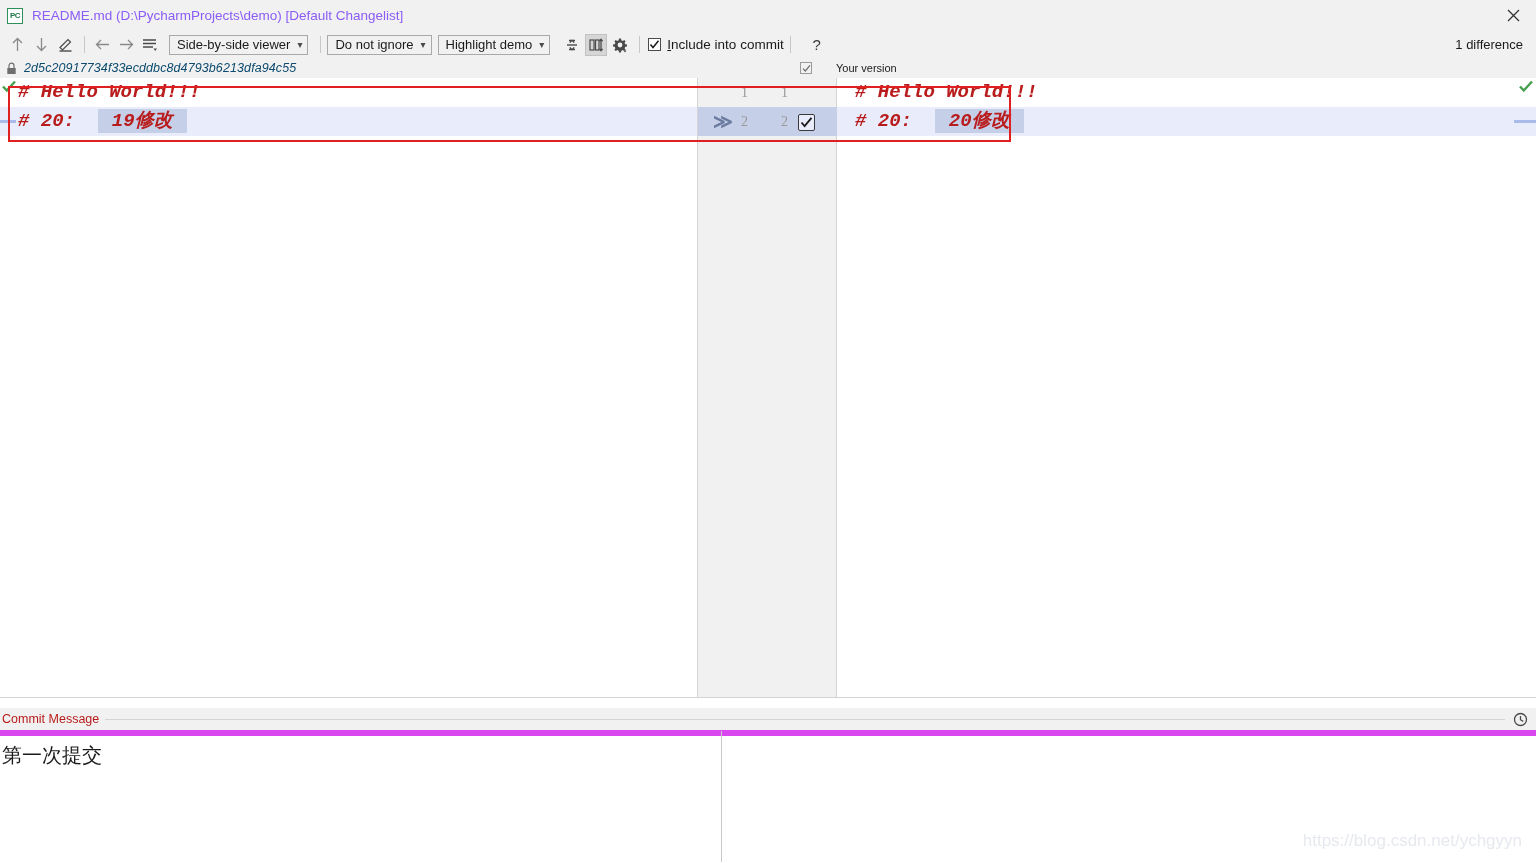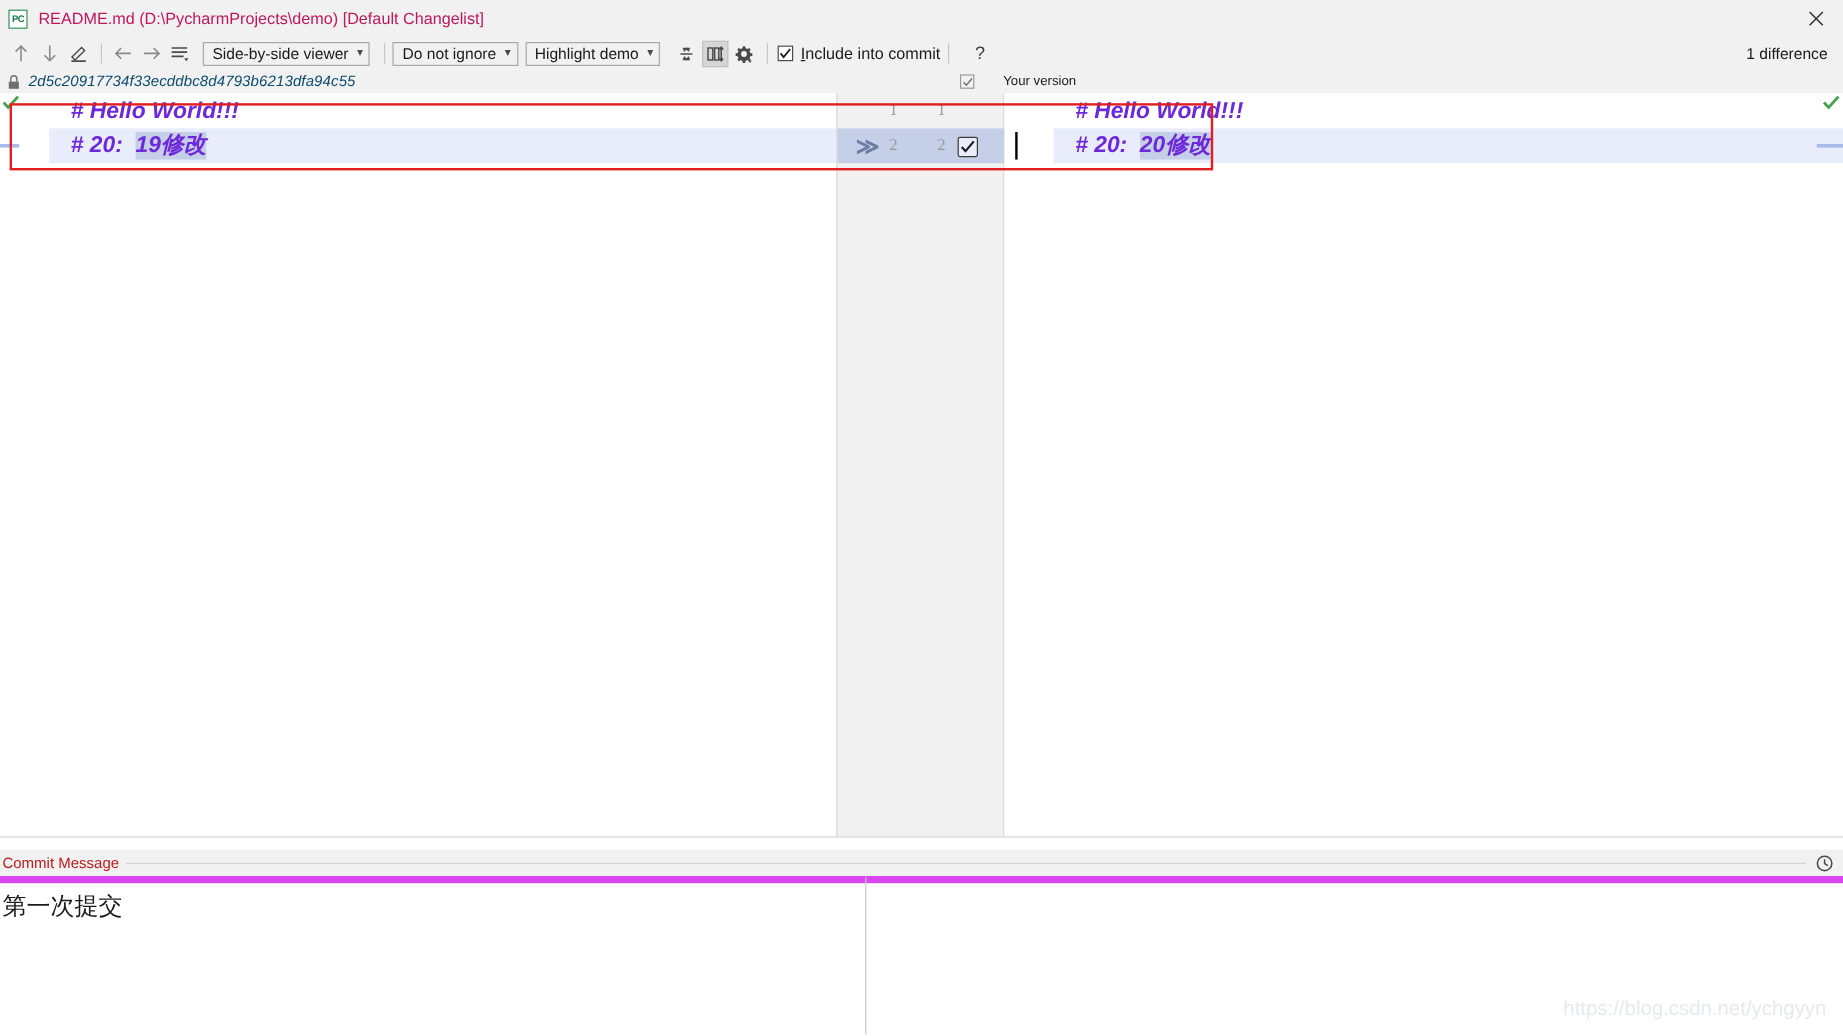--- a/index.html
+++ b/index.html
@@ -33,21 +33,21 @@
     border: 1px solid #2f8f5b;
     box-sizing: border-box;
     display: flex; align-items: center; justify-content: center;
     font-size: 8px; font-weight: bold; color: #1f7a4d;
     line-height: 1;
     letter-spacing: -0.5px;
   }
   .title-text {
     margin-left: 9px;
     font-size: 13.5px;
-    color: #be185d;
+    color: #8b5cf6;
     white-space: nowrap;
   }
   .win-close {
     position: absolute;
     right: 0; top: 0;
     width: 46px; height: 31px;
     display: flex; align-items: center; justify-content: center;
     color: #333;
   }
   .win-close svg { display:block; }
@@ -195,37 +195,36 @@
     left: 837px; top: 0;
     width: 699px; height: 619px;
     background: #ffffff;
   }
 
   .code-line {
     position: absolute;
     left: 0;
     height: 29px;
     line-height: 29px;
-    font-family: Liberation Sans, sans-serif;
+    font-family: Liberation Mono, monospace;
     font-style: italic;
     font-weight: bold;
     font-size: 19px;
-    color: #6d28d9;
+    color: #b91c1c;
     white-space: pre;
     padding-left: 18px;
     box-sizing: border-box;
     width: 100%;
-    margin-left: 41px;
   }
   .code-line.row1 { top: 0px; }
   .code-line.row2 { top: 29px; }
   .changed-row { background: #e8ecfb; }
   .hl-word {
     background: #c5cfe8;
-    padding: 1px 0;
+    padding: 1px 14px;
   }
 
   
   .left-check {
     position: absolute;
     left: 2px; top: 1px;
     color: #47a04e;
   }
   .left-marker {
     position: absolute;

